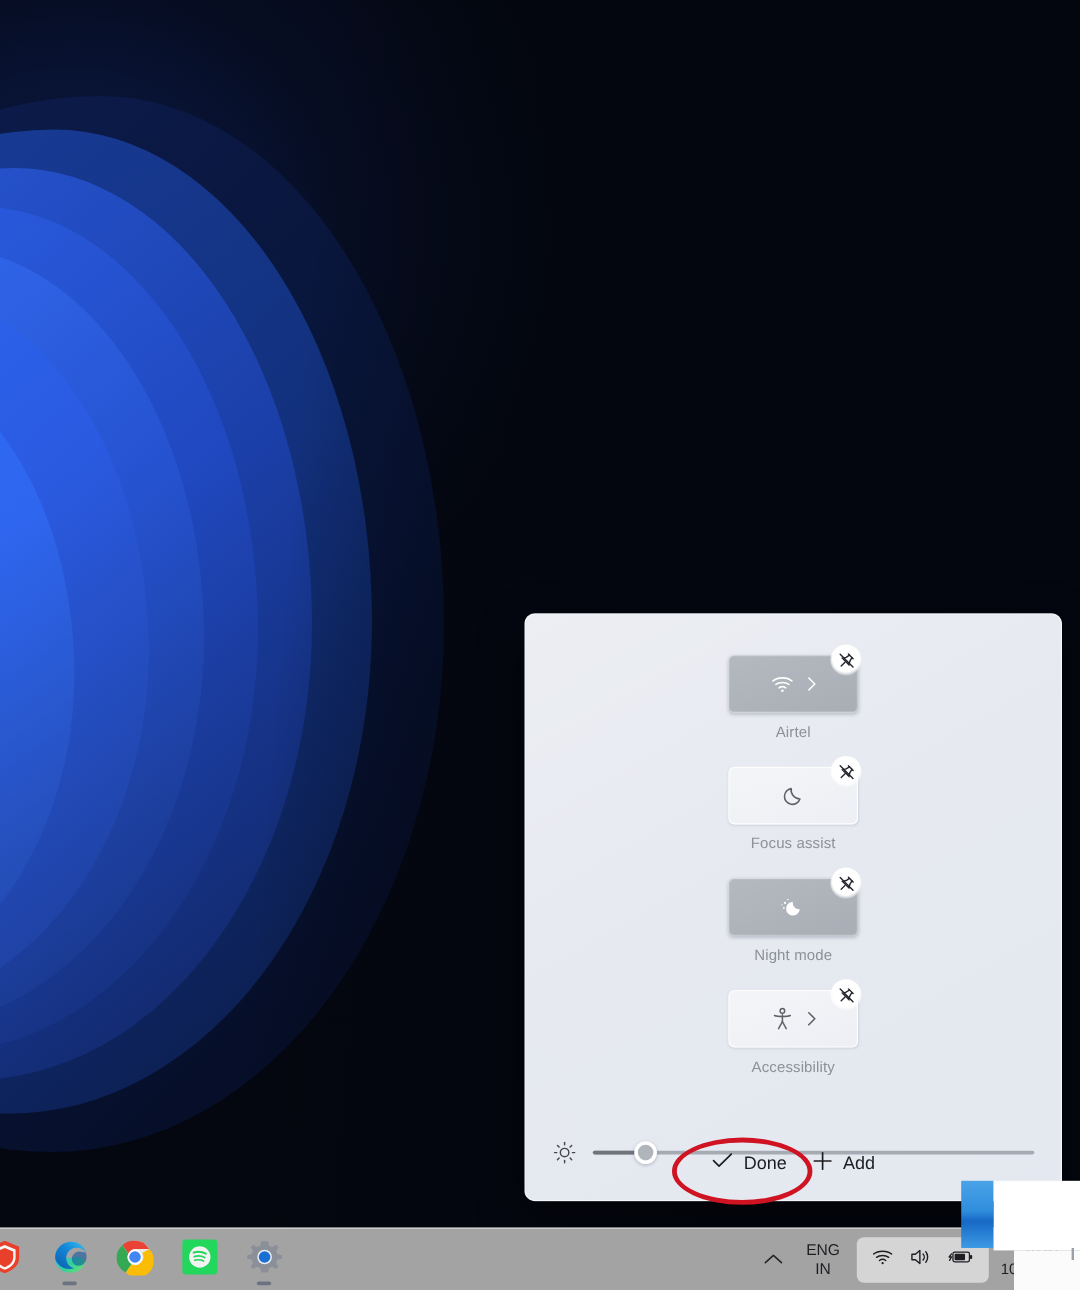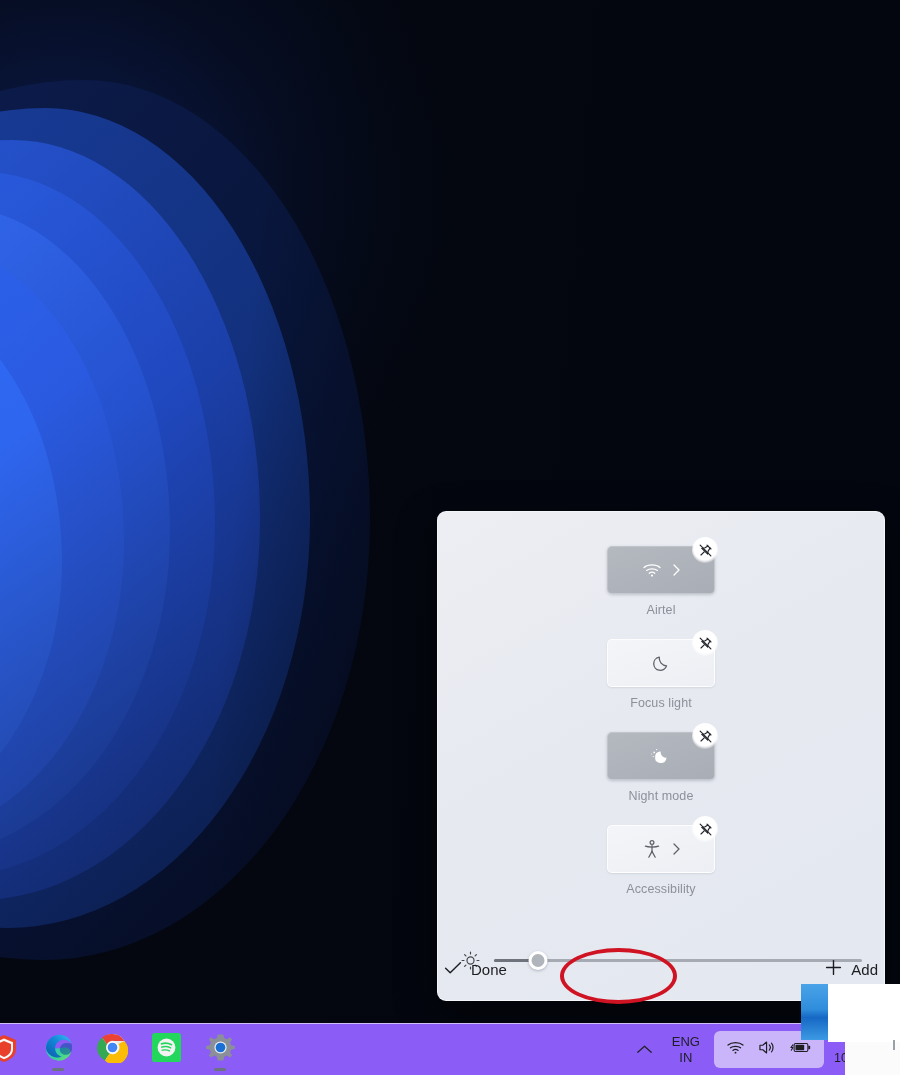--- a/index.html
+++ b/index.html
@@ -105,42 +105,42 @@
     border:3px solid #ffffff;
     box-shadow:0 1px 3px rgba(70,80,100,0.35);
     transform:translateX(-50%);
   }
   .sl-chev { width:28px; display:flex; align-items:center; justify-content:center; }
   .sl-chev svg { stroke:#44464c; }
 
   
   #qs-footer {
     position:absolute; left:0; right:0; bottom:0; height:62px;
-    display:flex; align-items:center; justify-content:space-between; gap:9px;
+    display:flex; align-items:center; justify-content:center; gap:9px;
   }
   .foot-btn {
     display:flex; align-items:center; gap:9px;
     font-size:15px; color:#1c1d21;
     padding:4px 6px;
   }
   .foot-btn svg { stroke:#1c1d21; fill:none; }
 
   
   #annot-ellipse {
     position:absolute; left:560px; top:948px;
     width:117px; height:56px;
     border:4px solid #cf1322;
     border-radius:50%;
     z-index:60; pointer-events:none;
   }
 
   
   #taskbar {
     position:absolute; left:0; right:0; bottom:0; height:52px;
-    background:#8b5cf6;
+    background:#a3a3a3;
     border-top:1px solid rgba(255,255,255,0.6);
     display:flex; align-items:center;
   }
   #tb-left { display:flex; align-items:center; gap:14px; padding-left:0px; }
   .tb-app { position:relative; width:40px; height:40px; display:flex; align-items:center; justify-content:center; }
   .tb-dot { position:absolute; bottom:-1px; left:50%; transform:translateX(-50%); width:12px; height:3px; border-radius:2px; background:#6b7280; }
   #tb-right { margin-left:auto; display:flex; align-items:center; gap:0px; padding-right:8px; }
   .tray-chev { width:34px; display:flex; align-items:center; justify-content:center; }
   .tray-chev svg { stroke:#232428; fill:none; }
   #lang {
@@ -240,21 +240,21 @@
           </span>
           <span class="unpin">
             <svg width="15" height="15" viewBox="0 0 16 16" stroke-width="1.25" stroke-linecap="round">
               <path d="M9.6 2.2 L13.8 6.4"></path>
               <path d="M10.6 3.2 L7.6 5.1 L4.3 5.9 L10.1 11.7 L10.9 8.4 L12.8 5.4"></path>
               <path d="M6.6 9.4 L3.2 12.8"></path>
               <path d="M2.3 2.3 L13.7 13.7"></path>
             </svg>
           </span>
         </div>
-        <div class="tile-label">Focus light</div>
+        <div class="tile-label">Focus assist</div>
       </div>
 
       <div class="tile-wrap" style="margin-top:16px;">
         <div class="tile active">
           <span class="glyph">
             <svg width="22" height="20" viewBox="0 0 22 20" stroke-width="1.2" stroke-linecap="round">
               <path d="M15.8 12.3 A5.1 5.1 0 1 1 10 6.2 A5.9 5.9 0 0 0 15.8 12.3 Z" fill="#ffffff" stroke="#ffffff"></path>
               <circle cx="4.2" cy="6.4" r="0.85" fill="#ffffff" stroke="none"></circle>
               <circle cx="6.6" cy="3.6" r="0.65" fill="#ffffff" stroke="none"></circle>
               <circle cx="3.2" cy="10.6" r="0.7" fill="#ffffff" stroke="none"></circle>

